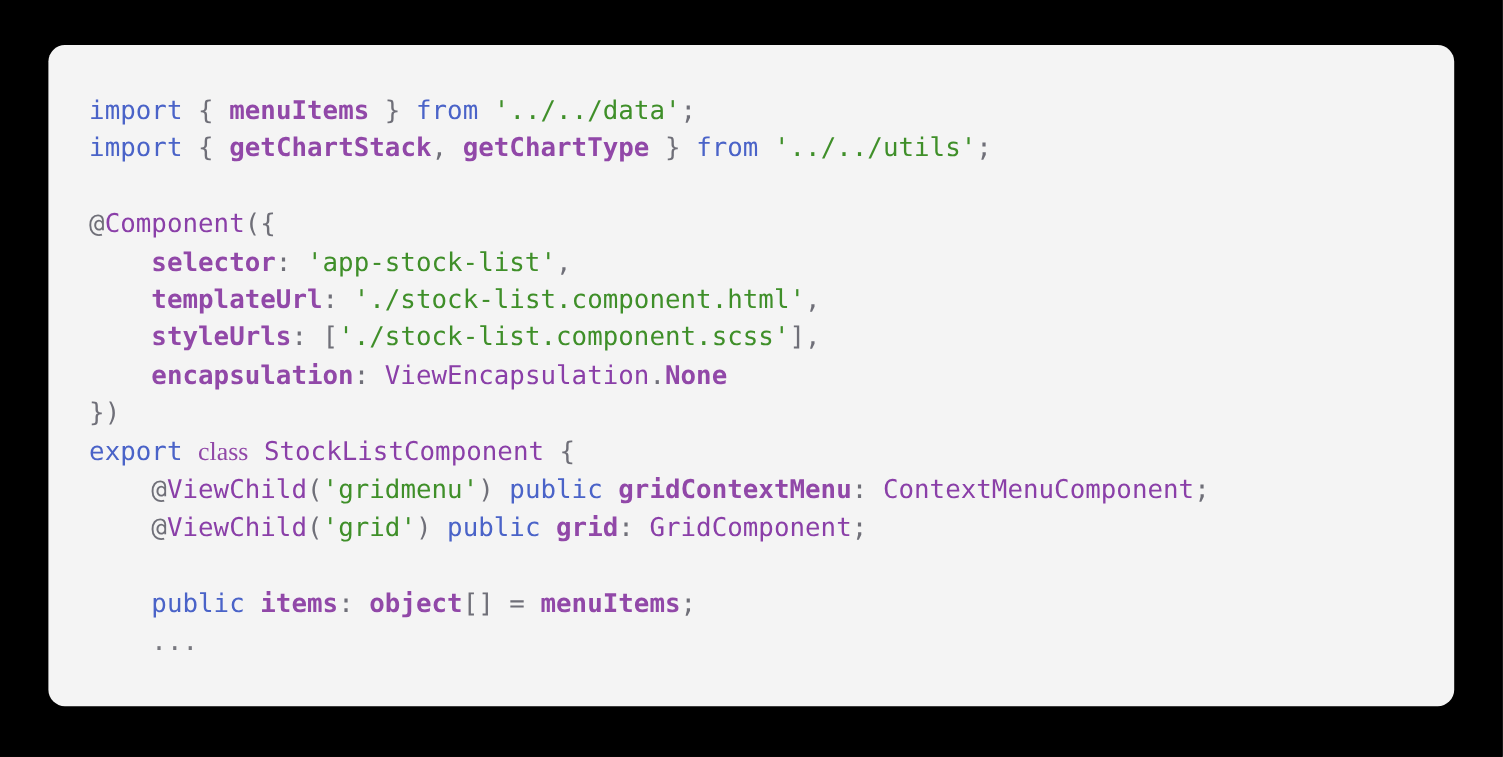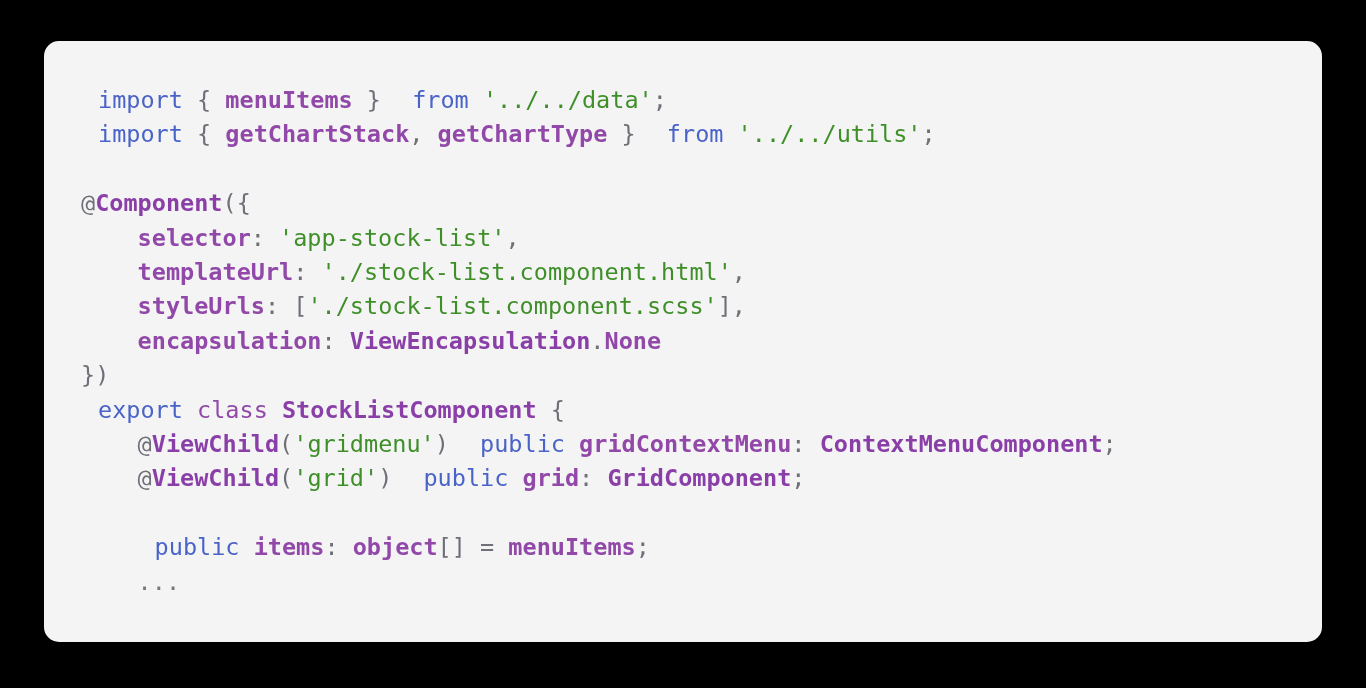--- a/index.html
+++ b/index.html
@@ -45,23 +45,23 @@
     font-family: "DejaVu Sans Mono", "Liberation Mono", monospace;
     -webkit-font-smoothing: antialiased;
   }
 
   .code-line {
     white-space: pre;
     min-height: 34.4px;
   }
 
   
-  .tok-keyword   { color: #4a63c8; margin-left: 17px; }              
-  .tok-class-kw  { color: #9148a8; }              
-  .tok-type      { color: #8a3fa8; font-weight: bold; }  
+  .tok-keyword   { color: #4a63c8; }              
+  .tok-class-kw  { color: #9148a8; font-family: Liberation Serif, serif; }              
+  .tok-type      { color: #8a3fa8; font-weight: normal; }  
   .tok-ident     { color: #9148a8; font-weight: bold; }              
   .tok-string    { color: #3f8f29; }              
   .tok-punct     { color: #6f6f78; }              
   .tok-at        { color: #6f6f78; }              
   .tok-plain     { color: #555560; }
   .tok-dots      { color: #78787f; }
 </style>
 </head>
 <body>
 

